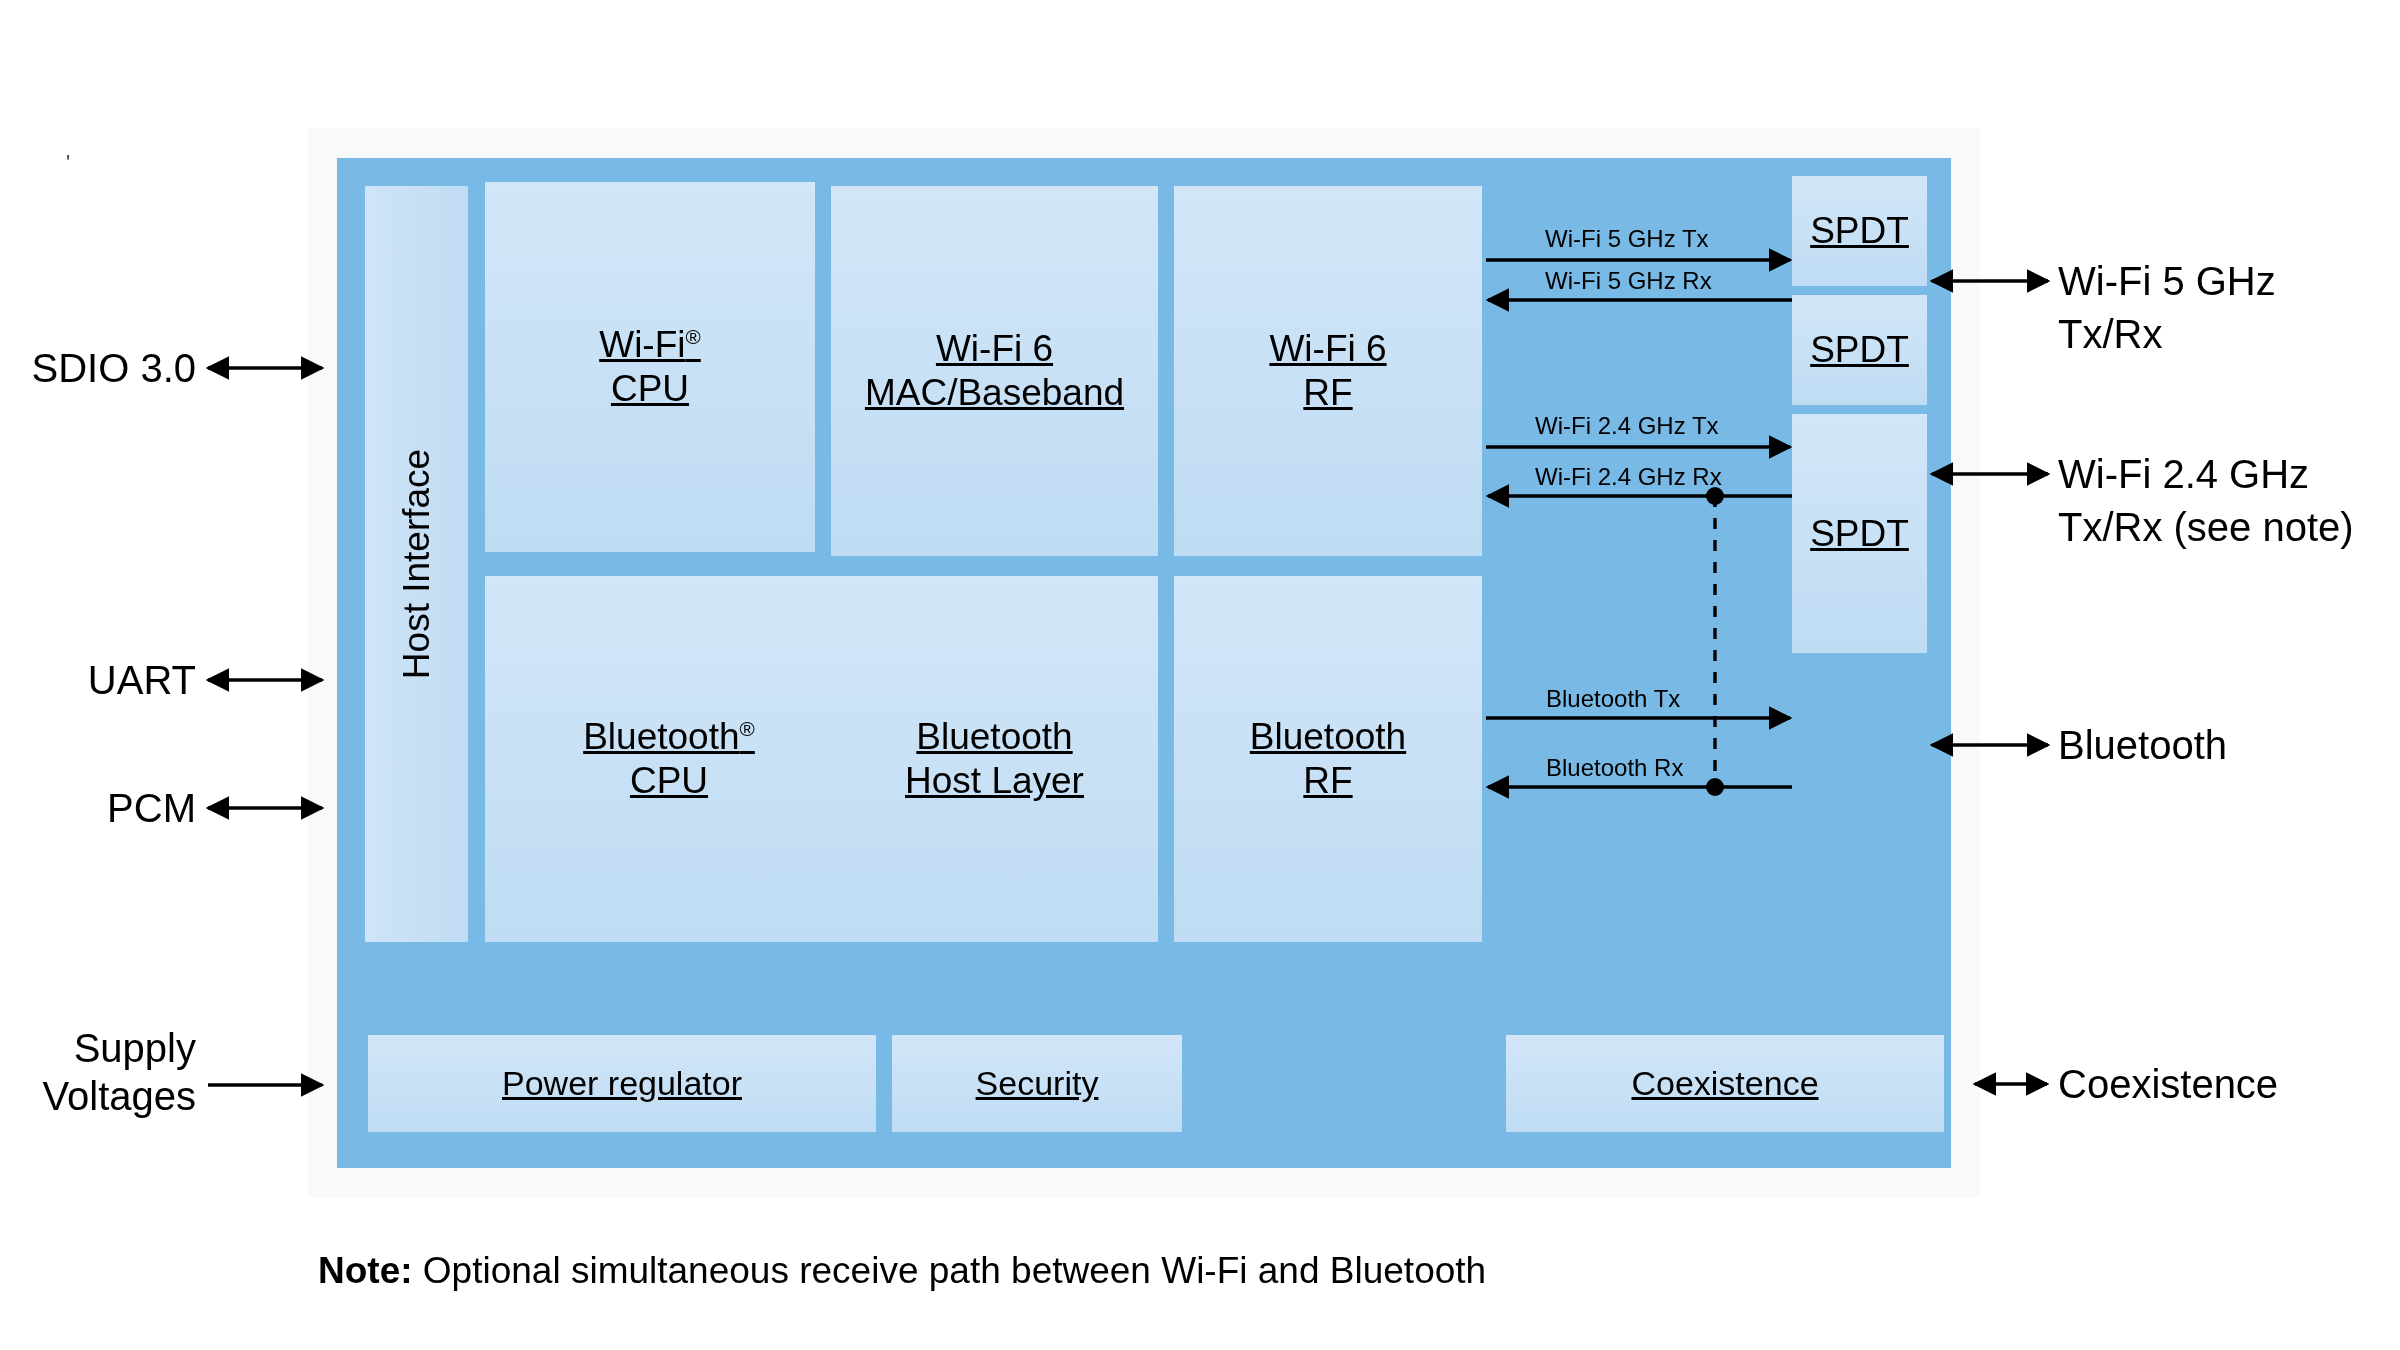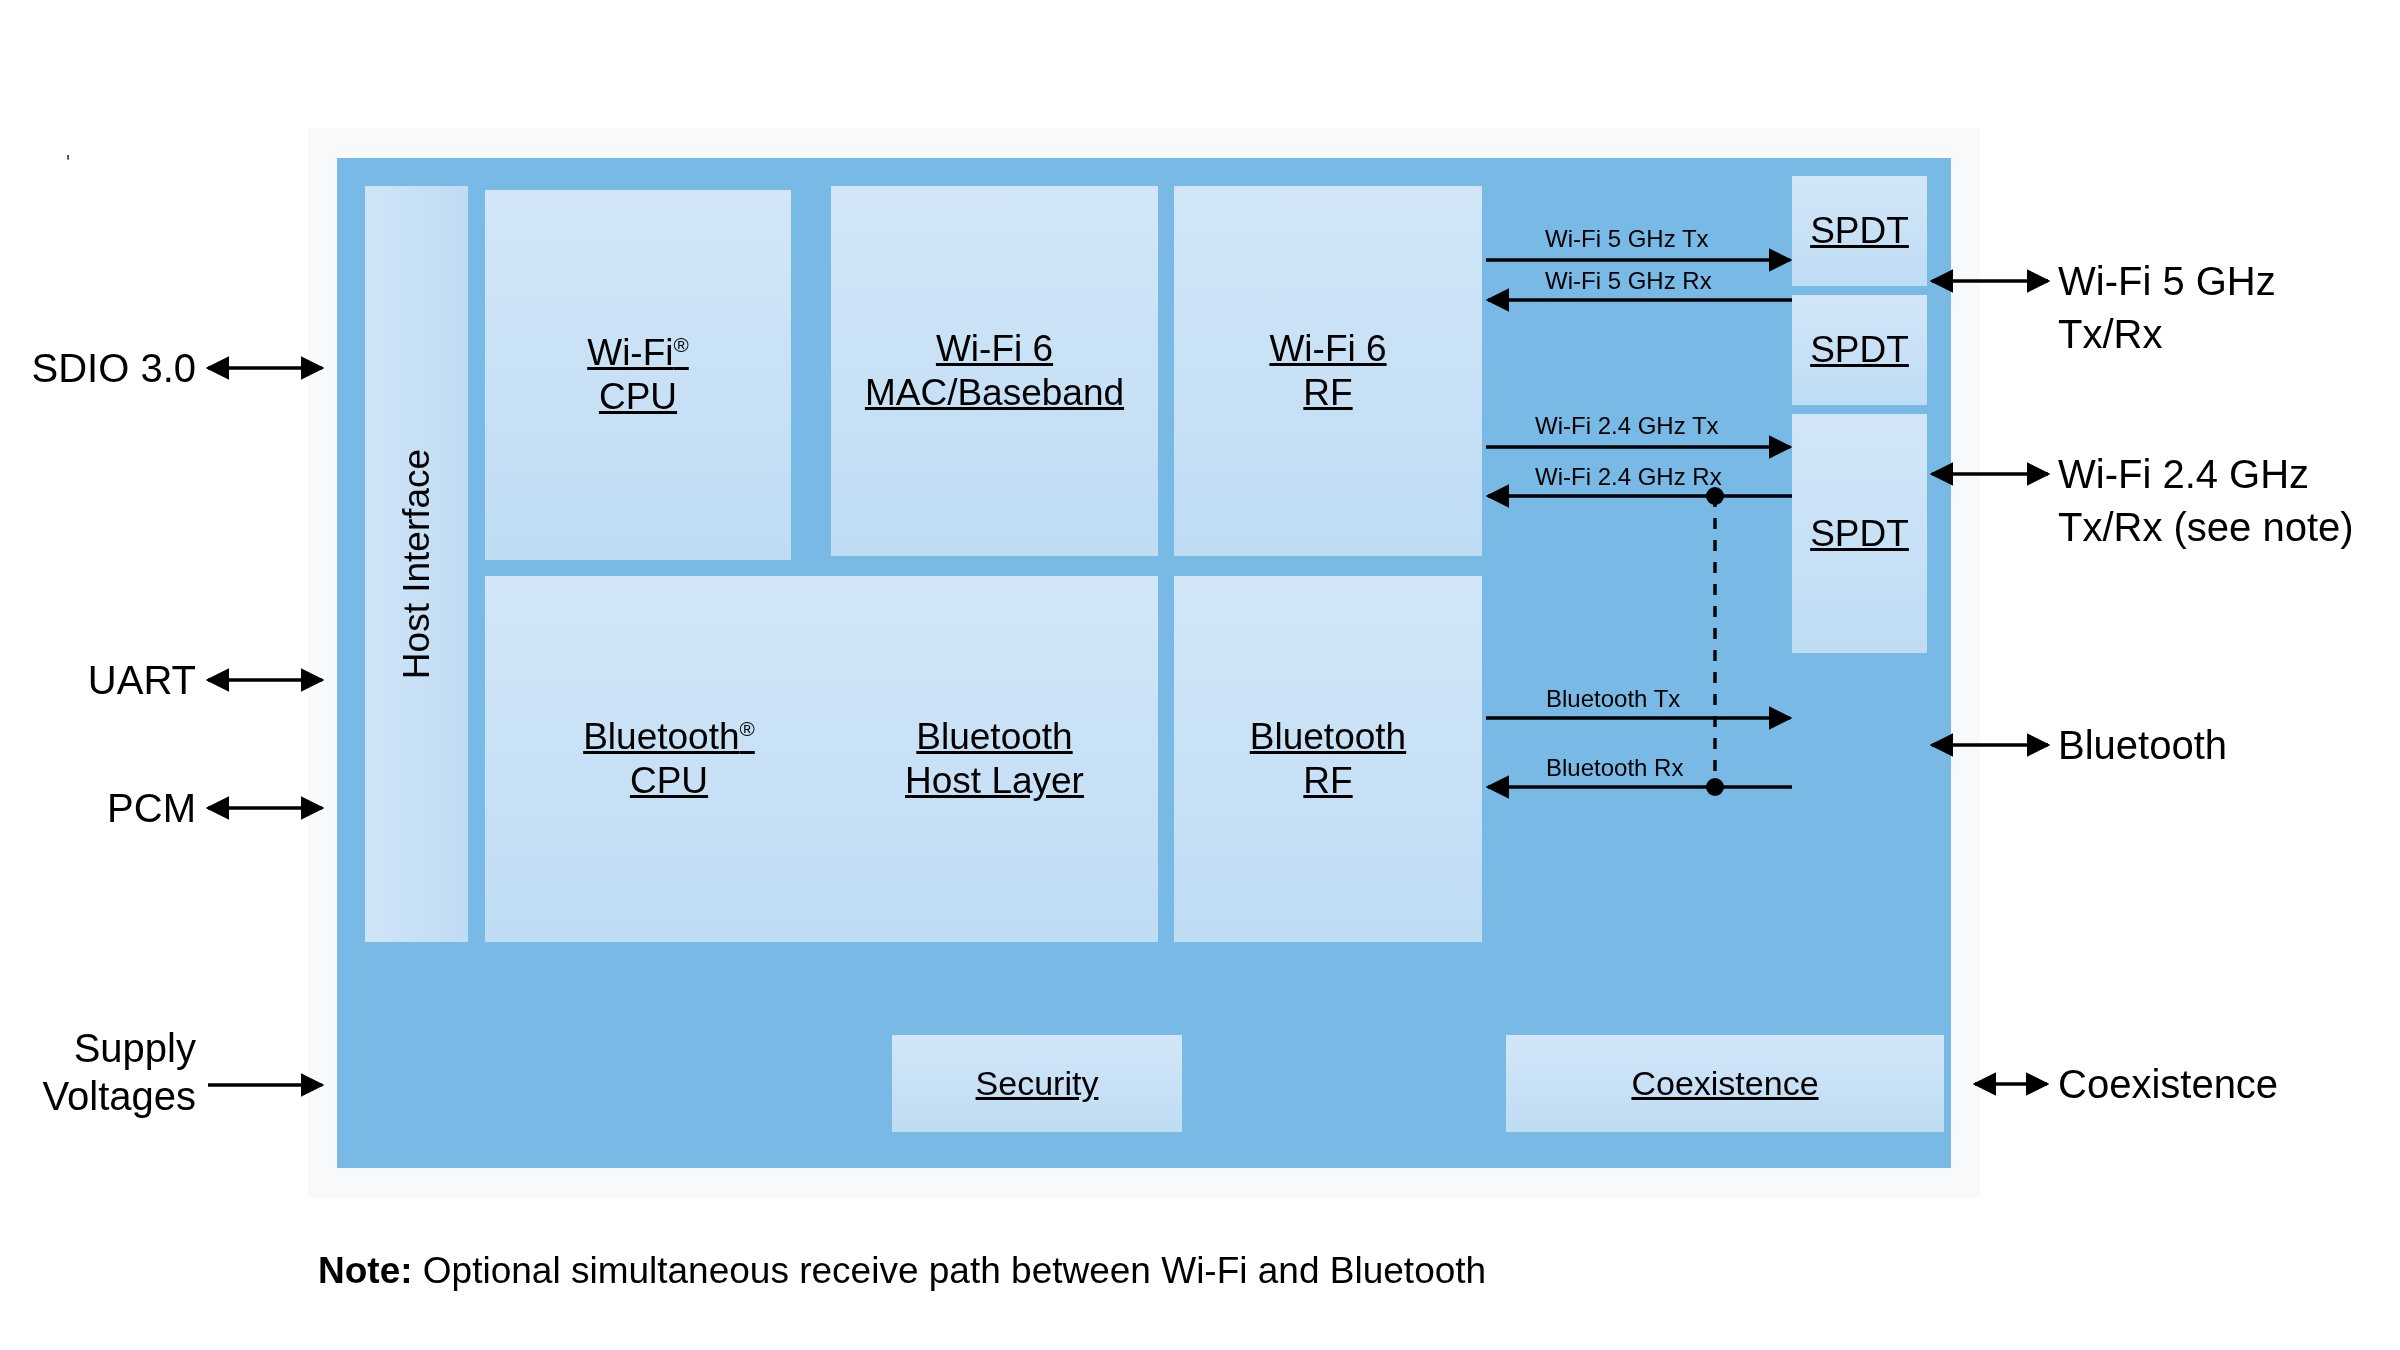--- a/index.html
+++ b/index.html
@@ -74,21 +74,21 @@
   <span class="tickmark">'</span>
 
   <div class="outer-wrap"></div>
 
   <div class="chip"></div>
 
   <div class="host-if">
     <span>Host Interface</span>
   </div>
 
-  <div class="blk" style="left:485px;top:190px;width:306px;height:370px;justify-content:center;">
+  <div class="blk" style="left:485px;top:182px;width:330px;height:370px;justify-content:center;">
     <div>
       <span>Wi-Fi</span><span class="sup">®</span><br>
       <span>CPU</span>
     </div>
   </div>
 
   <div class="blk" style="left:831px;top:186px;width:327px;height:370px;">
     <div>
       <span>Wi-Fi 6</span><br>
       <span>MAC/Baseband</span>
@@ -126,20 +126,23 @@
   <div class="blk" style="left:1792px;top:176px;width:135px;height:110px;">
     <span>SPDT</span>
   </div>
   <div class="blk" style="left:1792px;top:295px;width:135px;height:110px;">
     <span>SPDT</span>
   </div>
   <div class="blk" style="left:1792px;top:414px;width:135px;height:239px;">
     <span>SPDT</span>
   </div>
 
+  <div class="blk small" style="left:368px;top:1035px;width:508px;height:97px;">
+    <span>Power regulator</span>
+  </div>
   <div class="blk small" style="left:892px;top:1035px;width:290px;height:97px;">
     <span>Security</span>
   </div>
   <div class="blk small" style="left:1506px;top:1035px;width:438px;height:97px;">
     <span>Coexistence</span>
   </div>
 
   <svg id="wires" viewBox="0 0 2400 1350">
     <defs>
       <marker id="ahR" viewBox="0 0 10 10" refX="9" refY="5" markerWidth="7" markerHeight="7" orient="auto-start-reverse">

